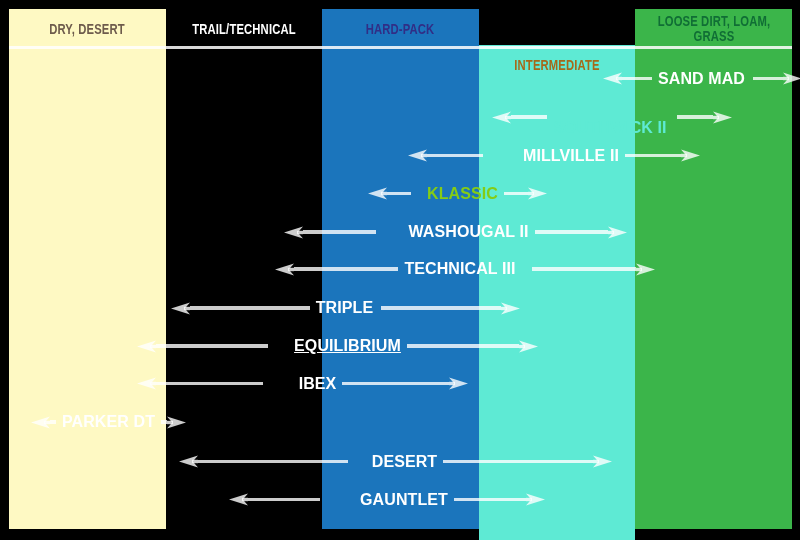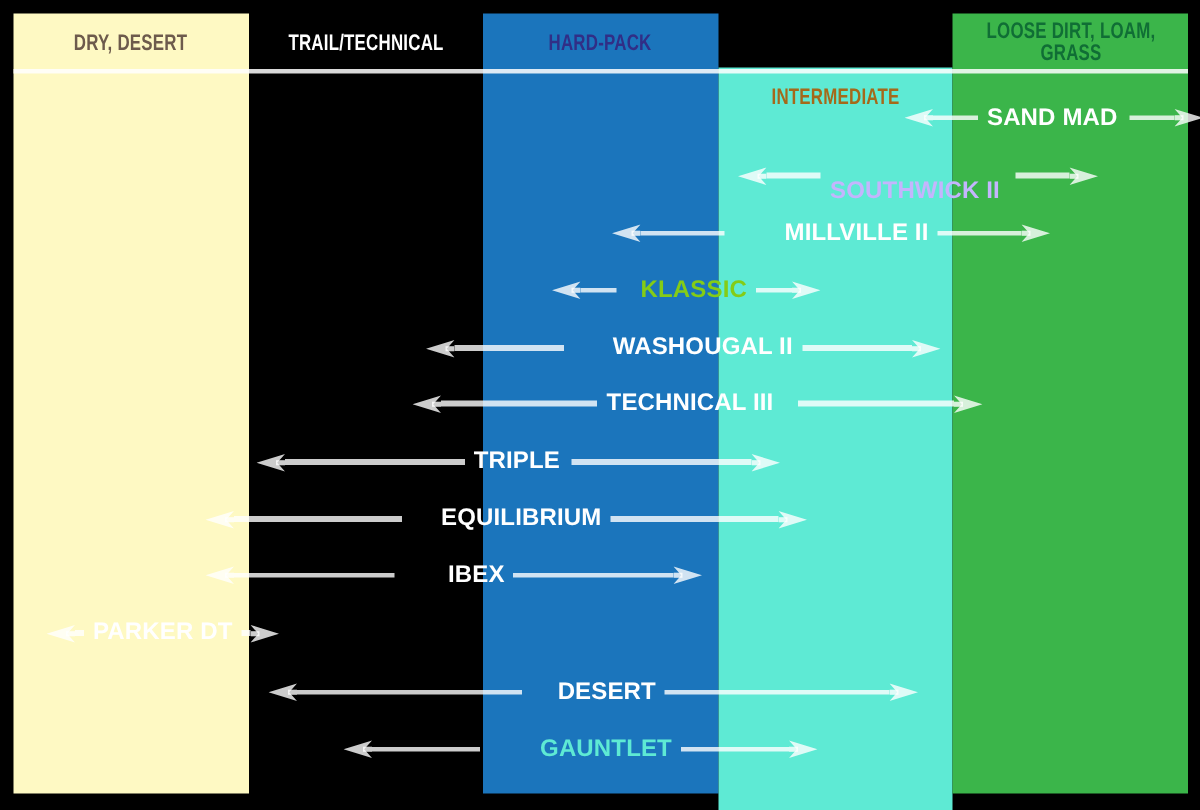--- a/index.html
+++ b/index.html
@@ -98,21 +98,21 @@
         <rect x="0" y="4.8" width="6" height="3.4"></rect>
       </svg>
   </div>
 
   <div class="tire-row" style="left: 483px; top: 97px; width: 240px; color: rgba(255, 255, 255, 0.8);">
     <svg class="head" width="19" height="13" viewBox="0 0 19 13">
         <path d="M0 6.5 L19 0.6 L13.8 6.5 L19 12.4 Z"></path>
         <rect x="13" y="4.8" width="6" height="3.4"></rect>
       </svg>
     <span class="shaft"></span>
-    <span class="tire-label" style="color: #c4b5fd; margin-right: 4px; margin-top: 22px;">SOUTHWICK II</span>
+    <span class="tire-label" style="color: #5eead4; margin-right: 4px; margin-top: 22px;">SOUTHWICK II</span>
     <span class="shaft"></span>
     <svg class="head" width="19" height="13" viewBox="0 0 19 13">
         <path d="M19 6.5 L0 0.6 L5.2 6.5 L0 12.4 Z"></path>
         <rect x="0" y="4.8" width="6" height="3.4"></rect>
       </svg>
   </div>
 
   <div class="tire-row" style="left: 399px; top: 135.5px; width: 292px; color: rgba(255, 255, 255, 0.8);">
     <svg class="head" width="19" height="13" viewBox="0 0 19 13">
         <path d="M0 6.5 L19 0.6 L13.8 6.5 L19 12.4 Z"></path>
@@ -182,21 +182,21 @@
         <rect x="0" y="4.8" width="6" height="3.4"></rect>
       </svg>
   </div>
 
   <div class="tire-row" style="left: 128px; top: 326px; width: 401px; color: rgba(255, 255, 255, 0.8);">
     <svg class="head" width="19" height="13" viewBox="0 0 19 13">
         <path d="M0 6.5 L19 0.6 L13.8 6.5 L19 12.4 Z"></path>
         <rect x="13" y="4.8" width="6" height="3.4"></rect>
       </svg>
     <span class="shaft"></span>
-    <span class="tire-label" style="color: rgb(255, 255, 255); margin-left: 20px;">EQUILIBRIUM</span>
+    <span class="tire-label" style="color: rgb(255, 255, 255); margin-left: 20px; text-decoration: underline;">EQUILIBRIUM</span>
     <span class="shaft"></span>
     <svg class="head" width="19" height="13" viewBox="0 0 19 13">
         <path d="M19 6.5 L0 0.6 L5.2 6.5 L0 12.4 Z"></path>
         <rect x="0" y="4.8" width="6" height="3.4"></rect>
       </svg>
   </div>
 
   <div class="tire-row" style="left: 128px; top: 363.5px; width: 331px; color: rgba(255, 255, 255, 0.8);">
     <svg class="head" width="19" height="13" viewBox="0 0 19 13">
         <path d="M0 6.5 L19 0.6 L13.8 6.5 L19 12.4 Z"></path>
@@ -238,20 +238,20 @@
         <rect x="0" y="4.8" width="6" height="3.4"></rect>
       </svg>
   </div>
 
   <div class="tire-row" style="left: 220px; top: 479.5px; width: 316px; color: rgba(255, 255, 255, 0.8);">
     <svg class="head" width="19" height="13" viewBox="0 0 19 13">
         <path d="M0 6.5 L19 0.6 L13.8 6.5 L19 12.4 Z"></path>
         <rect x="13" y="4.8" width="6" height="3.4"></rect>
       </svg>
     <span class="shaft"></span>
-    <span class="tire-label" style="color: #5eead4; margin-left: 34px;">GAUNTLET</span>
+    <span class="tire-label" style="color: #ffffff; margin-left: 34px;">GAUNTLET</span>
     <span class="shaft"></span>
     <svg class="head" width="19" height="13" viewBox="0 0 19 13">
         <path d="M19 6.5 L0 0.6 L5.2 6.5 L0 12.4 Z"></path>
         <rect x="0" y="4.8" width="6" height="3.4"></rect>
       </svg>
   </div>
 </div>
 
 </body></html>

